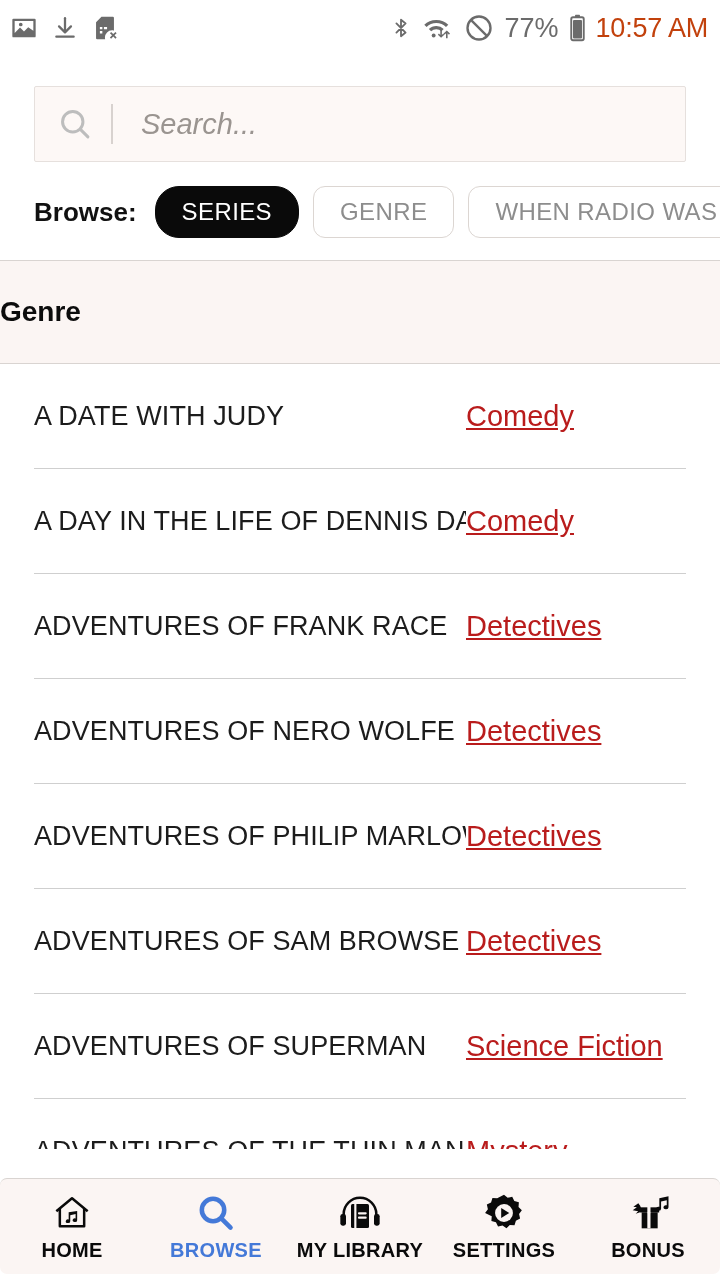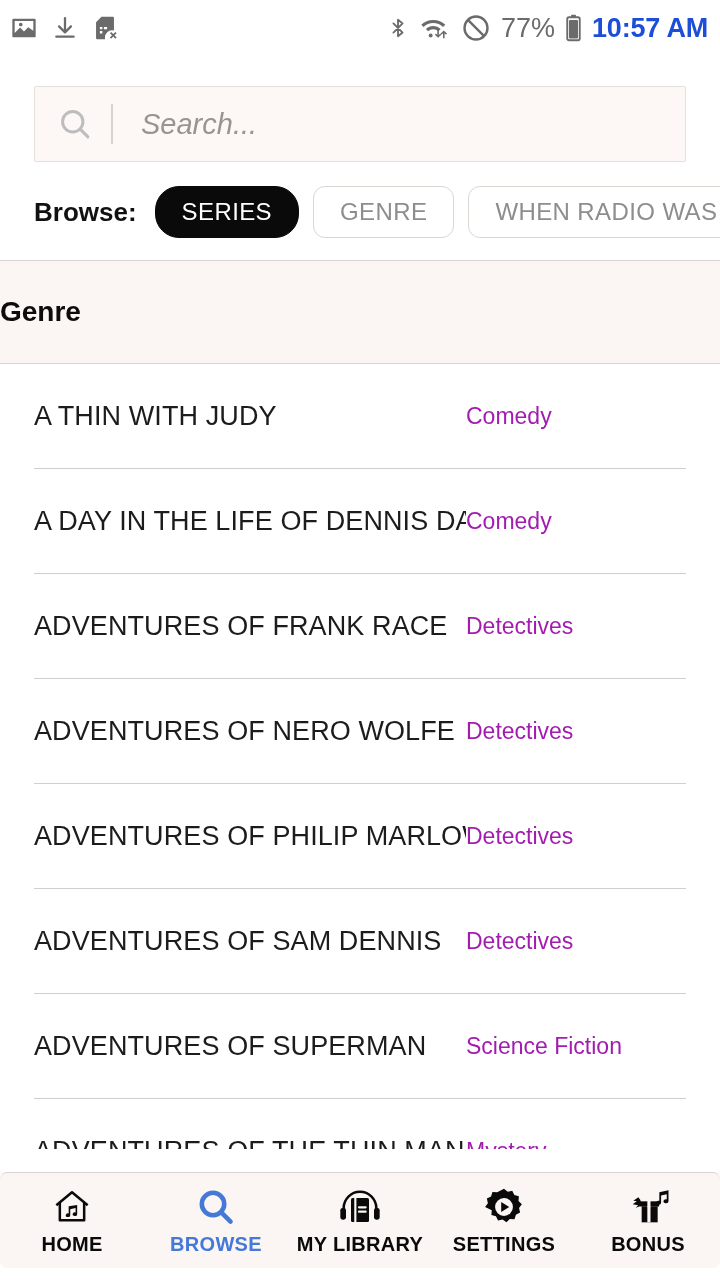--- a/index.html
+++ b/index.html
@@ -38,24 +38,23 @@
     gap: 10px;
   }
   .status-icon {
     display: inline-flex;
     align-items: center;
     justify-content: center;
     color: #6b6b6b;
   }
   .status-text {
     font-size: 27px;
-    color: #1d4ed8;
+    color: #c2410c;
     letter-spacing: -0.2px;
     white-space: nowrap;
-    font-weight: bold;
   }
   .status-pct { font-size: 27px; color: #6b6b6b; }
 
   
   .search-wrap {
     padding: 30px 34px 0 34px;
     background: #ffffff;
   }
   .search-box {
     height: 76px;
@@ -178,30 +177,31 @@
   }
   .row:last-child::after { display: none; }
   .row .col-name {
     font-size: 27px;
     color: #1c1c1c;
     letter-spacing: 0.1px;
     white-space: nowrap;
     overflow: hidden;
   }
   .row .col-genre {
-    font-size: 23px;
-    color: #a21caf;
-    white-space: nowrap;
+    font-size: 29px;
+    color: #b91c1c;
+    white-space: nowrap;
+    text-decoration: underline;
   }
 
   
   .bottom-nav {
     position: absolute;
     left: 0;
-    bottom: 12px;
+    bottom: 6px;
     width: 720px;
     height: 96px;
     background: #fbf5f3;
     border-top: 1px solid #d9d4d1;
     display: flex;
     align-items: stretch;
     border-radius: 7px;
   }
   .nav-item {
     flex: 1;
@@ -305,41 +305,41 @@
   <button class="chip">WHEN RADIO WAS</button>
 </div>
 
 <div class="table-wrap">
   <div class="table-header">
     <div class="col-genre">Genre</div>
   </div>
 
   <div class="rows">
     <div class="row">
-      <div class="col-name">A THIN WITH JUDY</div>
+      <div class="col-name">A DATE WITH JUDY</div>
       <div class="col-genre">Comedy</div>
     </div>
     <div class="row">
       <div class="col-name">A DAY IN THE LIFE OF DENNIS DAY</div>
       <div class="col-genre">Comedy</div>
     </div>
     <div class="row">
       <div class="col-name">ADVENTURES OF FRANK RACE</div>
       <div class="col-genre">Detectives</div>
     </div>
     <div class="row">
       <div class="col-name">ADVENTURES OF NERO WOLFE</div>
       <div class="col-genre">Detectives</div>
     </div>
     <div class="row">
       <div class="col-name">ADVENTURES OF PHILIP MARLOWE</div>
       <div class="col-genre">Detectives</div>
     </div>
     <div class="row">
-      <div class="col-name">ADVENTURES OF SAM DENNIS</div>
+      <div class="col-name">ADVENTURES OF SAM BROWSE</div>
       <div class="col-genre">Detectives</div>
     </div>
     <div class="row">
       <div class="col-name">ADVENTURES OF SUPERMAN</div>
       <div class="col-genre">Science Fiction</div>
     </div>
     <div class="row">
       <div class="col-name">ADVENTURES OF THE THIN MAN</div>
       <div class="col-genre">Mystery</div>
     </div>

